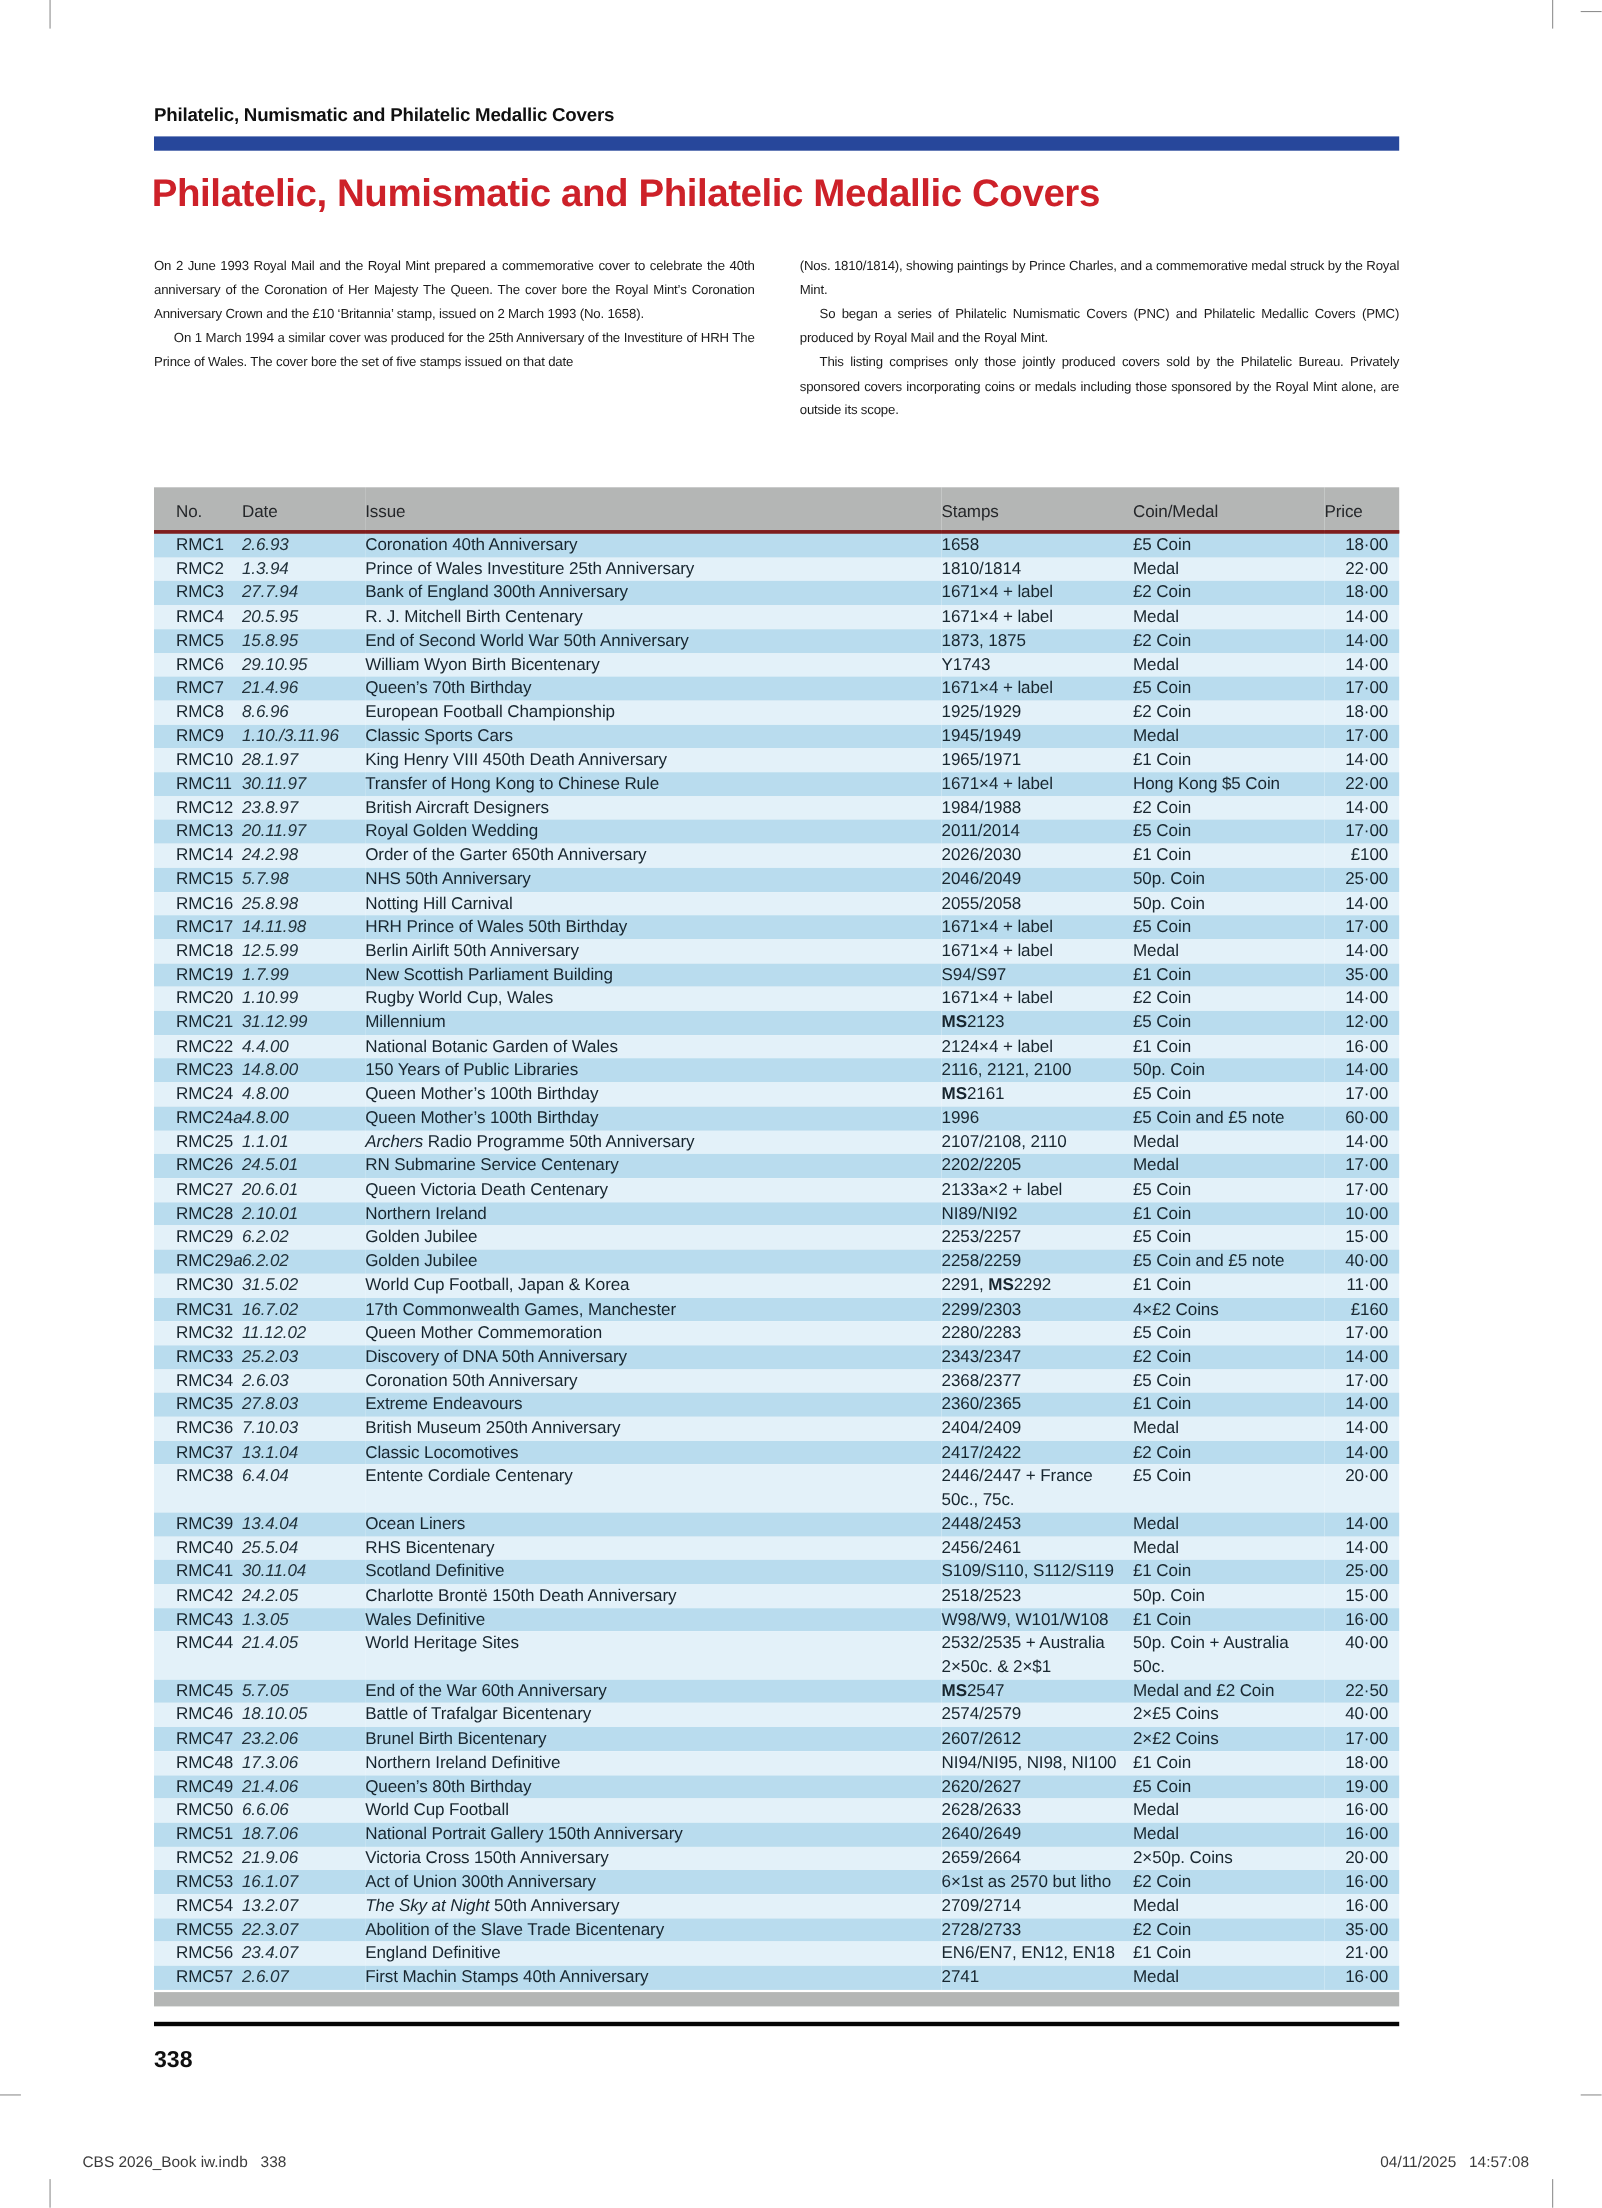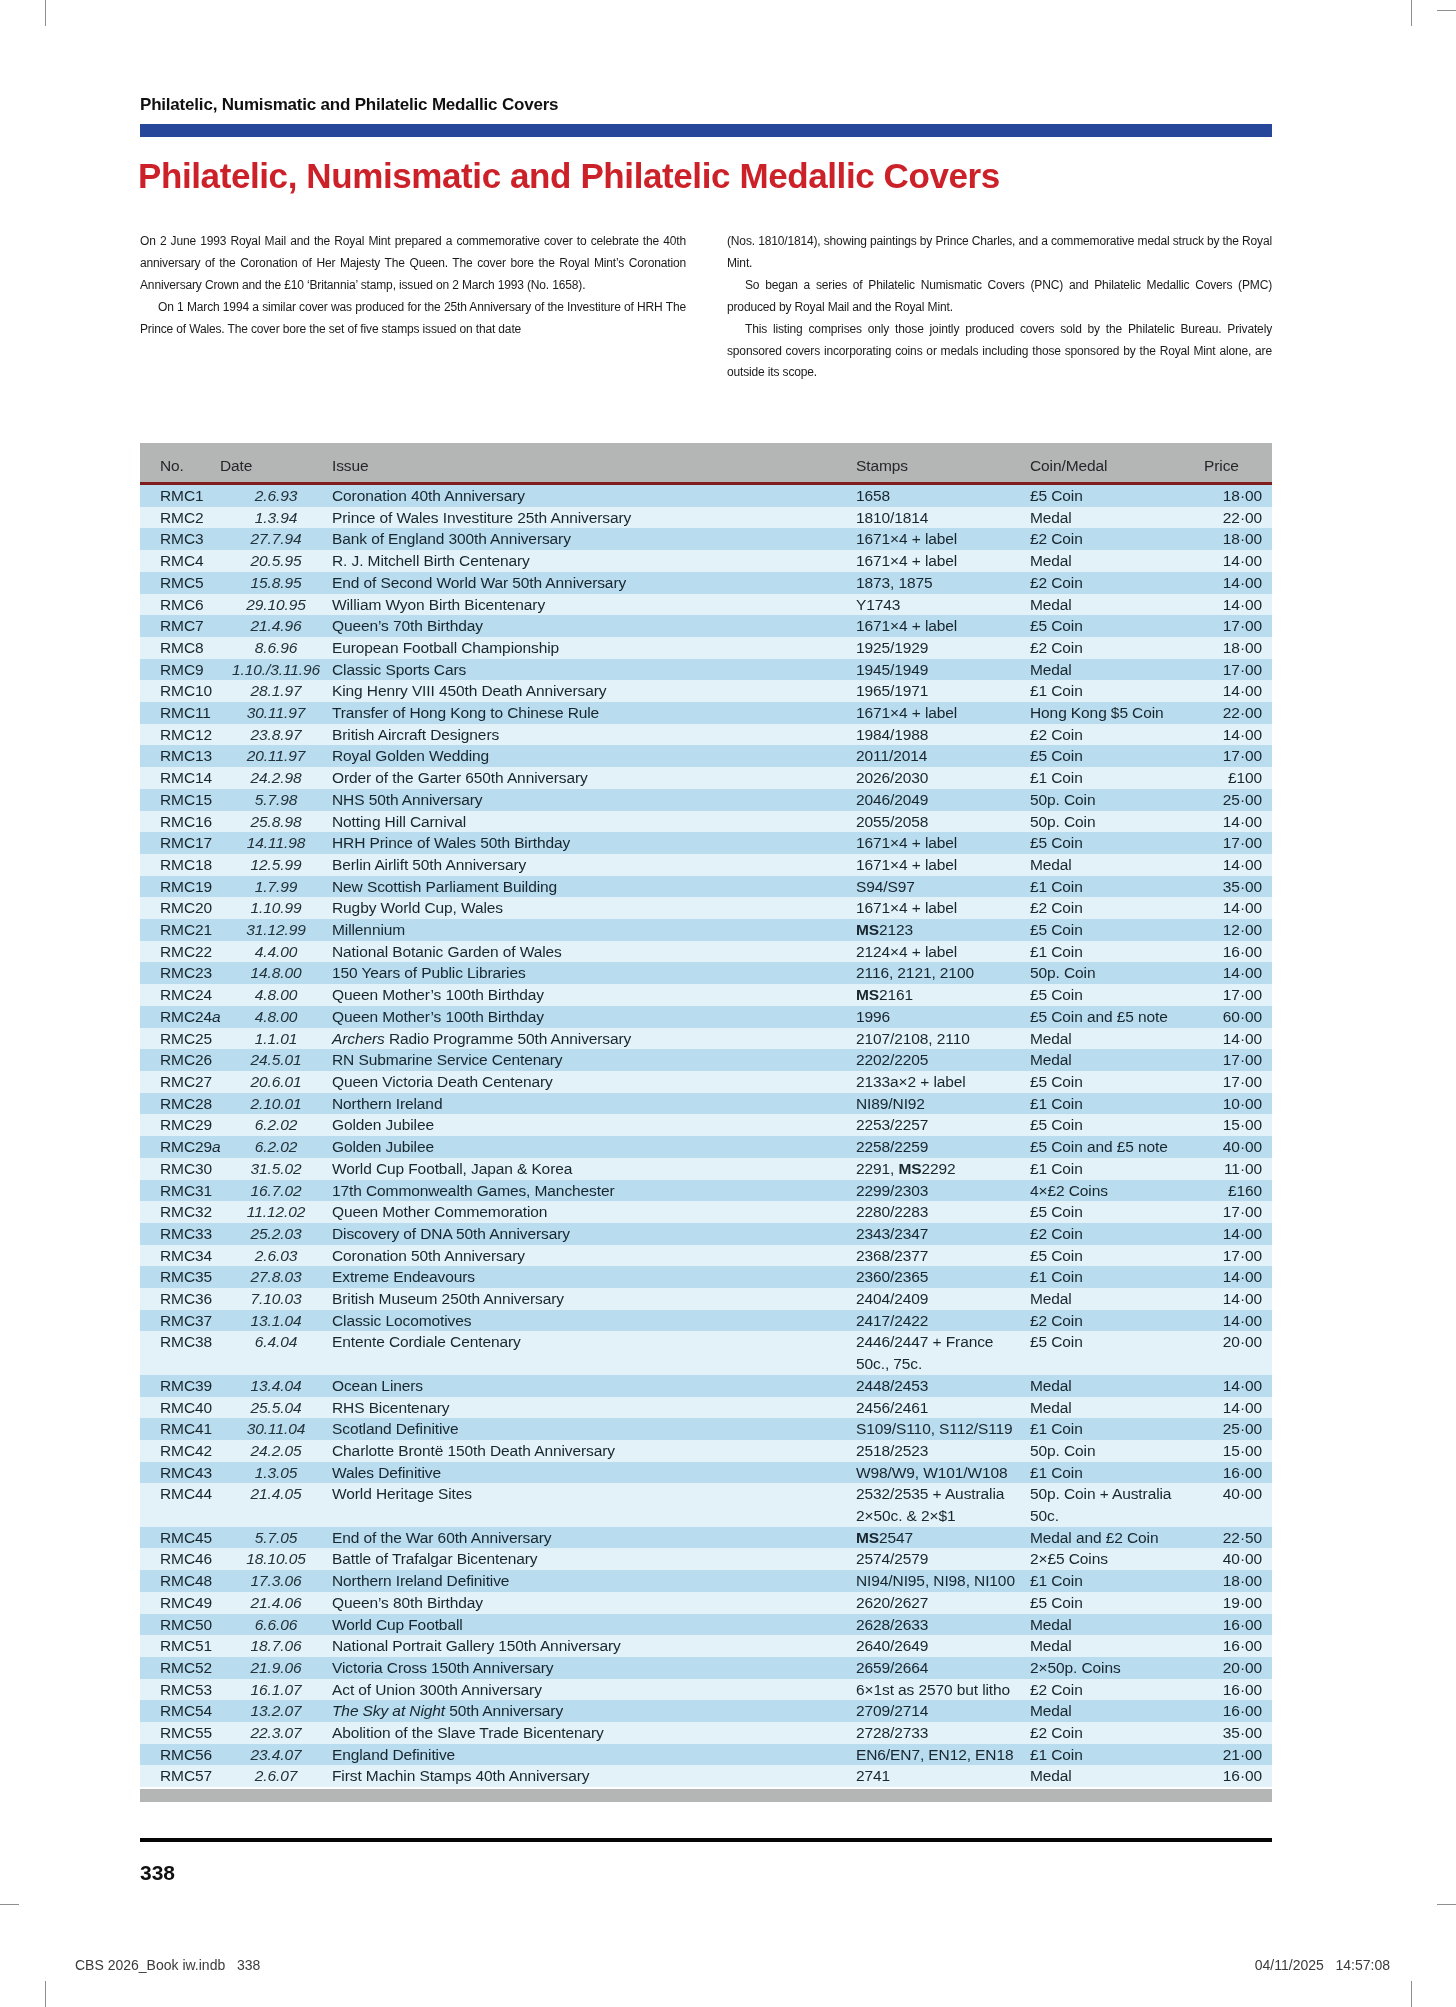--- a/index.html
+++ b/index.html
@@ -34,21 +34,21 @@
   table.catalog thead th{
     background:#b4b6b5;height:32px;vertical-align:bottom;padding:0 0 7px 0;
     font-weight:normal;text-align:left;color:#25272a;border-bottom:3px solid #7f1d1d;
   }
   table.catalog tbody td{
     line-height:21.7px;vertical-align:top;white-space:pre-line;padding:0;
   }
   table.catalog tbody tr:nth-child(odd){background:#b9dcee;}
   table.catalog tbody tr:nth-child(even){background:#e3f1f9;}
   .c-no{padding-left:20px !important;white-space:nowrap !important;}
-  td.c-date{font-style:italic;color:#22323b;text-align:center;}
+  td.c-date{font-style:italic;color:#22323b;}
   td.c-coin{vertical-align:bottom;}
   td.c-price{text-align:right;padding-right:10px !important;vertical-align:bottom;white-space:nowrap !important;}
   th.c-price{text-align:right;padding-right:10px !important;}
   .table-bottom-bar{width:1132px;height:13px;background:#b4b6b5;margin-top:2px;}
 
   .footer-rule{position:absolute;left:140px;top:1838px;width:1132px;height:4px;background:#050505;}
   .page-number{position:absolute;left:140px;top:1861px;font-size:21px;font-weight:bold;color:#101010;}
   .imprint-left{position:absolute;left:75px;top:1957px;font-size:14px;color:#3b3b3b;white-space:pre;}
   .imprint-right{position:absolute;right:66px;top:1957px;font-size:14px;color:#3b3b3b;white-space:pre;}
 </style>
@@ -479,20 +479,28 @@
         </tr>
         <tr>
           <td class="c-no">RMC46</td>
           <td class="c-date">18.10.05</td>
           <td class="c-issue">Battle of Trafalgar Bicentenary</td>
           <td class="c-stamps">2574/2579</td>
           <td class="c-coin">2×£5 Coins</td>
           <td class="c-price">40·00</td>
         </tr>
         <tr>
+          <td class="c-no">RMC47</td>
+          <td class="c-date">23.2.06</td>
+          <td class="c-issue">Brunel Birth Bicentenary</td>
+          <td class="c-stamps">2607/2612</td>
+          <td class="c-coin">2×£2 Coins</td>
+          <td class="c-price">17·00</td>
+        </tr>
+        <tr>
           <td class="c-no">RMC48</td>
           <td class="c-date">17.3.06</td>
           <td class="c-issue">Northern Ireland Definitive</td>
           <td class="c-stamps">NI94/NI95, NI98, NI100</td>
           <td class="c-coin">£1 Coin</td>
           <td class="c-price">18·00</td>
         </tr>
         <tr>
           <td class="c-no">RMC49</td>
           <td class="c-date">21.4.06</td>

